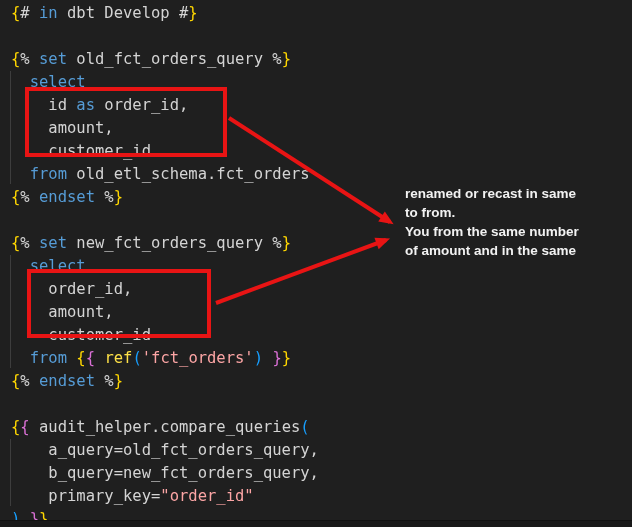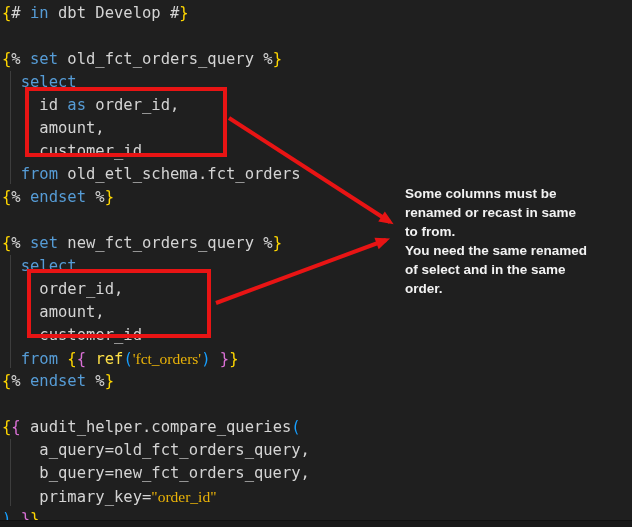--- a/index.html
+++ b/index.html
@@ -19,24 +19,24 @@
   #code {
     position: absolute;
     left: 2px;
     top: 2px;
     width: 628px;
     font-size: 15.5px;
     line-height: 23px;
     white-space: pre;
     color: #d4d4d4;
   }
-  .code-line { height: 23px; }
+  .code-line { height: 23px; margin-left: 9px; }
   .tok-kw  { color: #569cd6; }
   .tok-txt { color: #d4d4d4; }
-  .tok-str { color: #eab308; font-family: Liberation Serif, serif; }
+  .tok-str { color: #fca5a5; }
   .tok-fn  { color: #fde047; }
   .tok-b1  { color: #ffd700; }
   .tok-b2  { color: #da70d6; }
   .tok-b3  { color: #179fff; }
   
   .indent-guide {
     position: absolute;
     left: 10px;
     width: 1px;
     background: #3d3d3d;
@@ -100,22 +100,20 @@
     <defs>
       <marker id="ah" viewBox="0 0 10 10" refX="7" refY="5" markerWidth="4" markerHeight="3.6" orient="auto-start-reverse">
         <polygon points="0,0.8 10,5 0,9.2" fill="#e81414"></polygon>
       </marker>
     </defs>
     <line id="arrow-line-1" stroke="#e81414" stroke-width="4" marker-end="url(#ah)" x1="229" y1="118" x2="390" y2="222"></line>
     <line id="arrow-line-2" stroke="#e81414" stroke-width="4" marker-end="url(#ah)" x1="216" y1="303" x2="386" y2="240"></line>
   </svg>
 
   <div id="note">
-    <div>Some columns must be</div>
     <div>renamed or recast in same</div>
     <div>to from.</div>
-    <div>You need the same renamed</div>
-    <div>of select and in the same</div>
-    <div>order.</div>
+    <div>You from the same number</div>
+    <div>of amount and in the same</div>
   </div>
 
   <div id="bottom-strip"></div>
 </div>
 
 </body></html>

